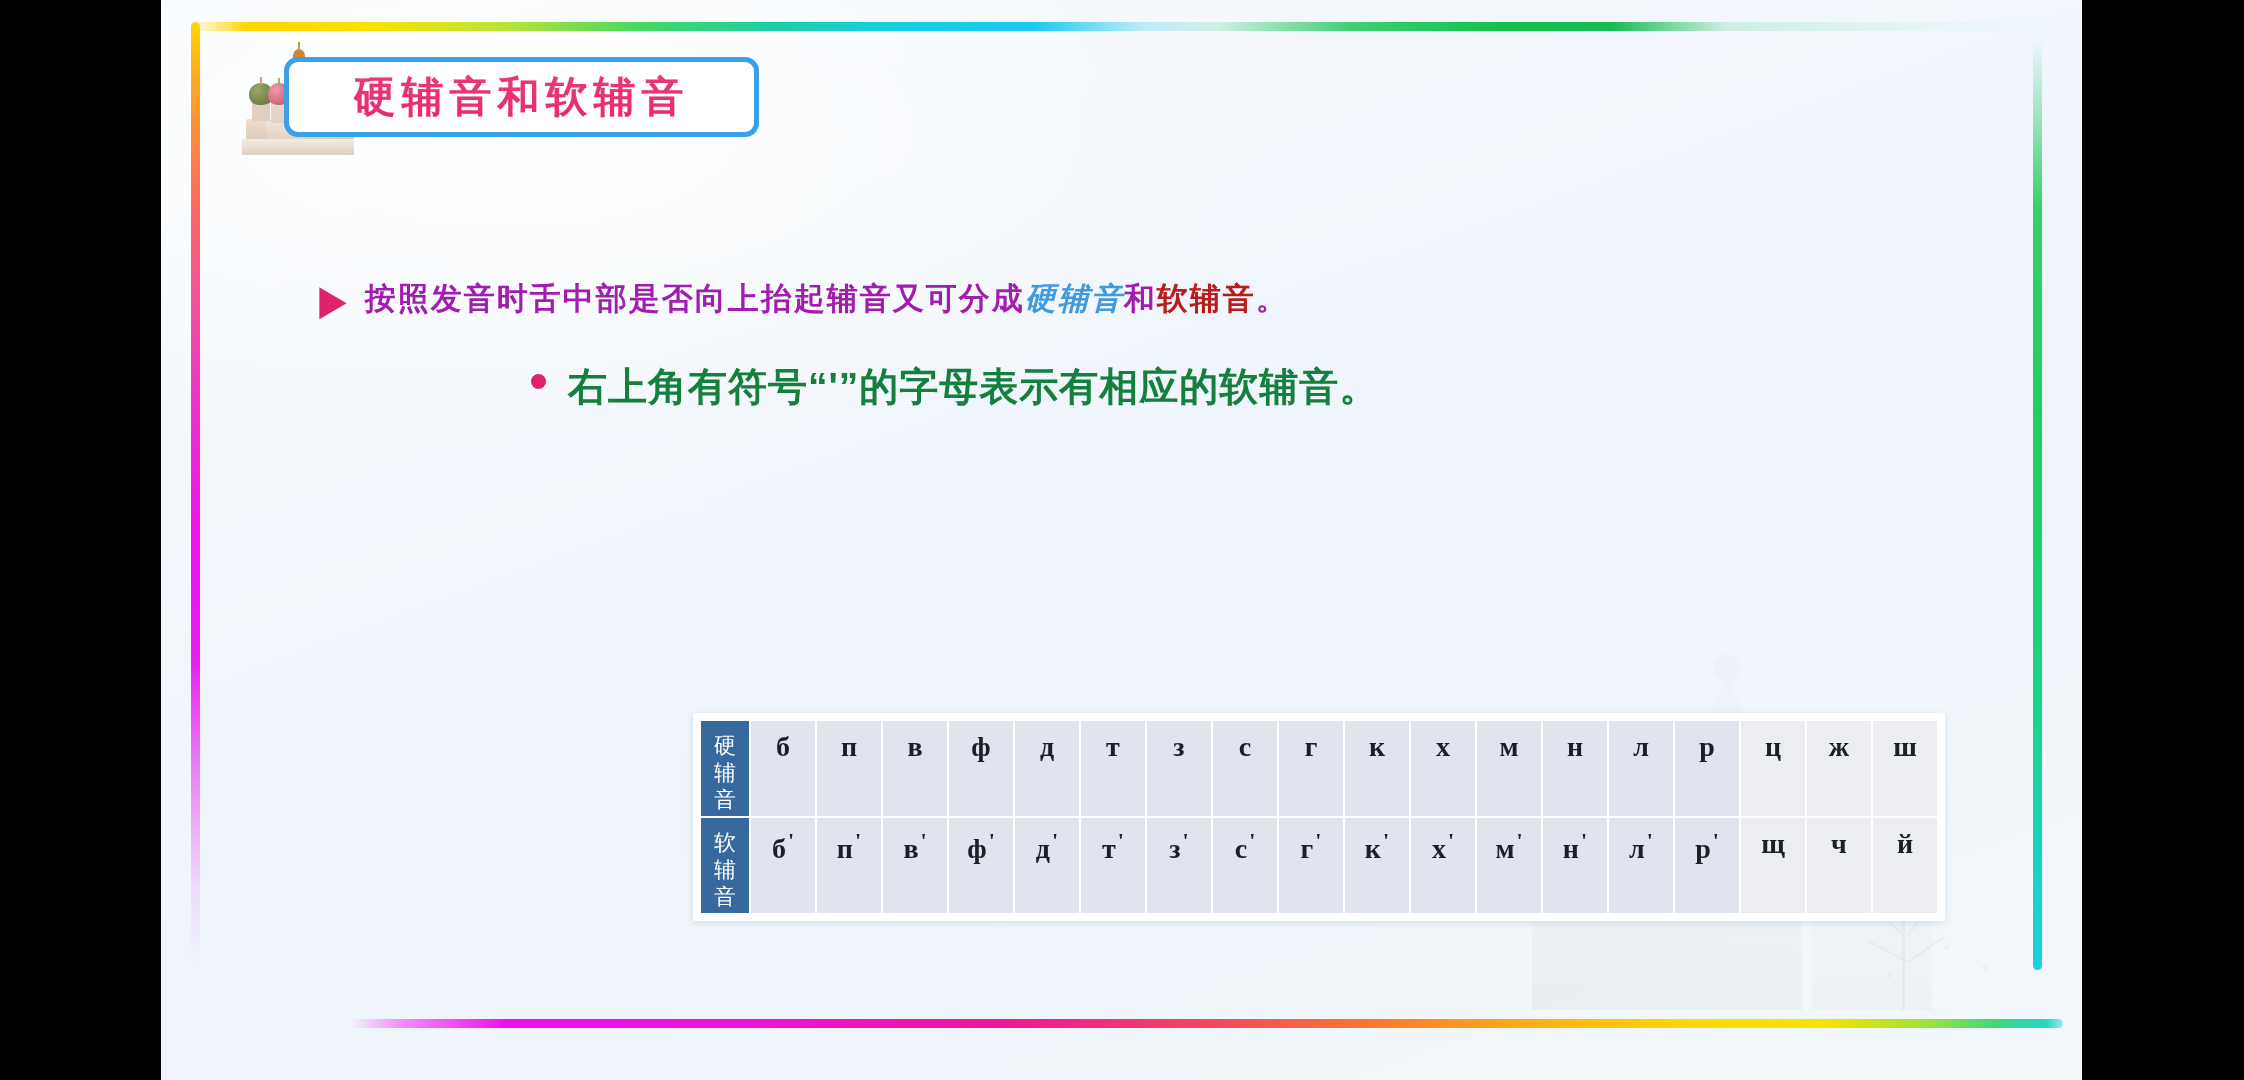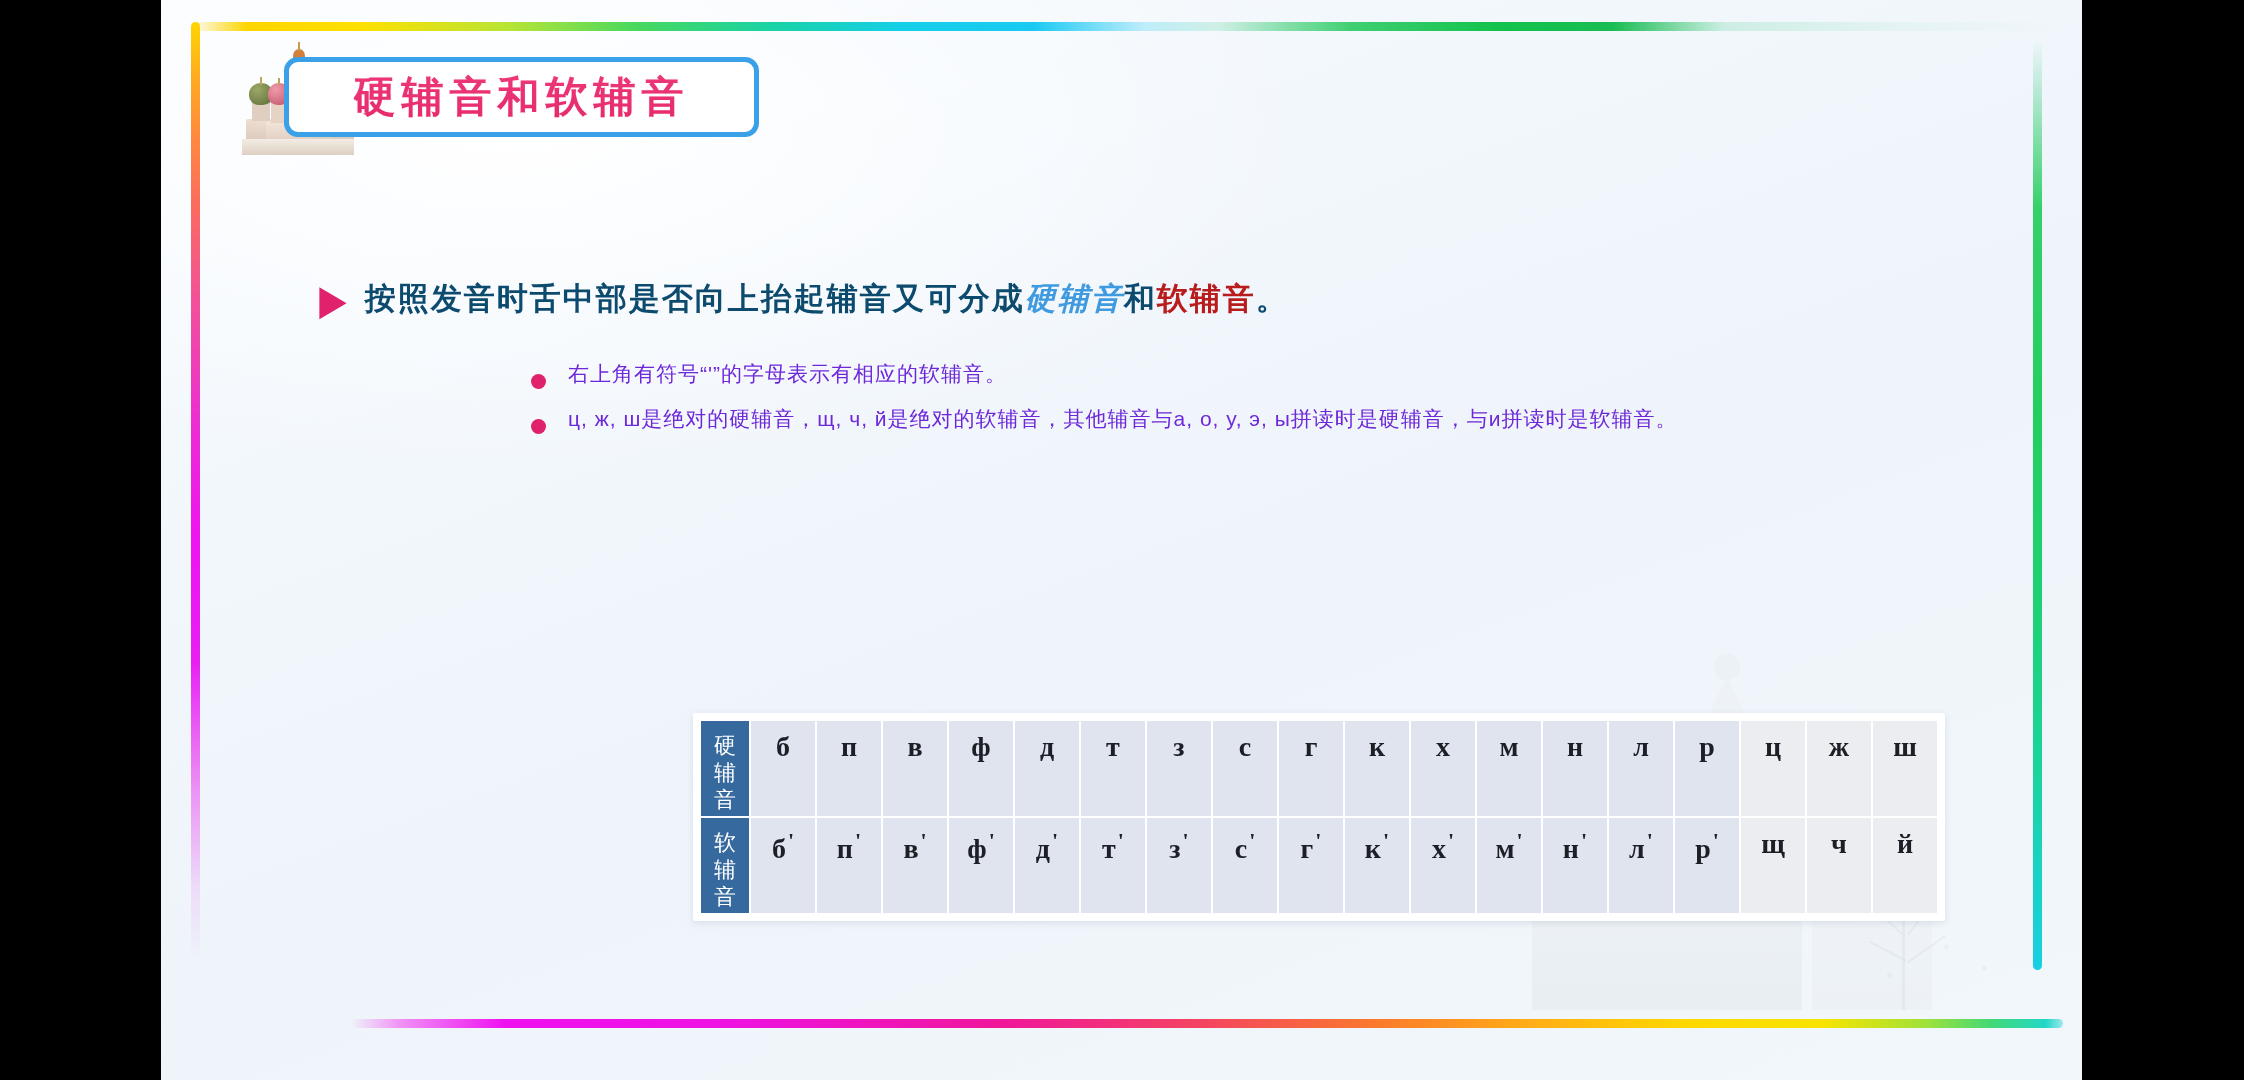--- a/index.html
+++ b/index.html
@@ -148,41 +148,41 @@
   
   #lead-line{
     position:absolute; left:160px; top:278px;
     display:flex; align-items:center; gap:20px;
     font-size:31px; font-weight:bold;
   }
   #lead-arrow{
     color:#e0216b; font-size:31px; line-height:1;
     transform:scaleX(1.15) scaleY(1.35);
   }
-  .lead-pink{ color:#0c4a6e; letter-spacing:2px; }
+  .lead-pink{ color:#a21caf; letter-spacing:2px; }
   .lead-blue{ color:#3f9ae0; letter-spacing:2px;font-style:italic; }
   .lead-lblue{ color:#b91c1c; letter-spacing:2px; }
 
   
   #bullets{
     position:absolute; left:370px; top:360px; width:1300px;
     color:#3c4450;
   }
   .bullet-row{
     display:flex; align-items:flex-start; gap:22px;
     margin-bottom:16px;
   }
   .bullet-dot{
     flex:0 0 auto;
     width:15px; height:15px; border-radius:50%;
     background:#e0216b; margin-top:14px;
   }
   .bullet-text{
-    font-size:21px; line-height:1.36; letter-spacing:1px;
-    color:#6d28d9; font-weight:400;
+    font-size:39px; line-height:1.36; letter-spacing:1px;
+    color:#15803d; font-weight:700;
   }
 
   
   #cons-table{
     position:absolute; left:532px; top:713px;
     background:#ffffff;
     padding:6px;
     border-radius:2px;
     box-shadow:0 2px 7px rgba(90,110,140,.17);
   }
@@ -295,24 +295,20 @@
       <span id="lead-arrow">▶</span>
       <span>
         <span class="lead-pink">按照发音时舌中部是否向上抬起辅音又可分成</span><span class="lead-blue">硬辅音</span><span class="lead-pink">和</span><span class="lead-lblue">软辅音</span><span class="lead-pink">。</span>
       </span>
     </div>
 
     <div id="bullets">
       <div class="bullet-row">
         <div class="bullet-dot"></div>
         <div class="bullet-text">右上角有符号“'”的字母表示有相应的软辅音。</div>
-      </div>
-      <div class="bullet-row">
-        <div class="bullet-dot"></div>
-        <div class="bullet-text">ц, ж, ш是绝对的硬辅音，щ, ч, й是绝对的软辅音，其他辅音与а, о, у, э, ы拼读时是硬辅音，与и拼读时是软辅音。</div>
       </div>
     </div>
 
     <div id="cons-table">
       <table>
         <tbody>
           <tr>
             <td class="rowhead">
                 <span>硬</span>
                 <span>辅</span>

